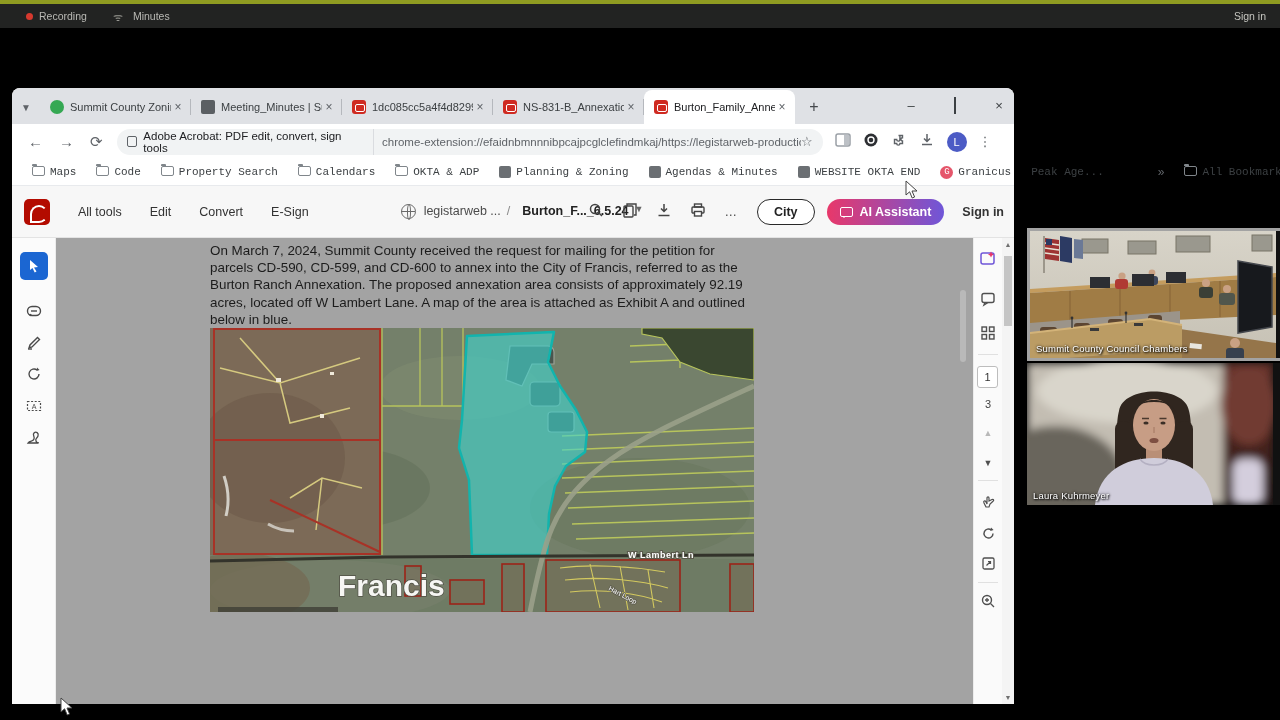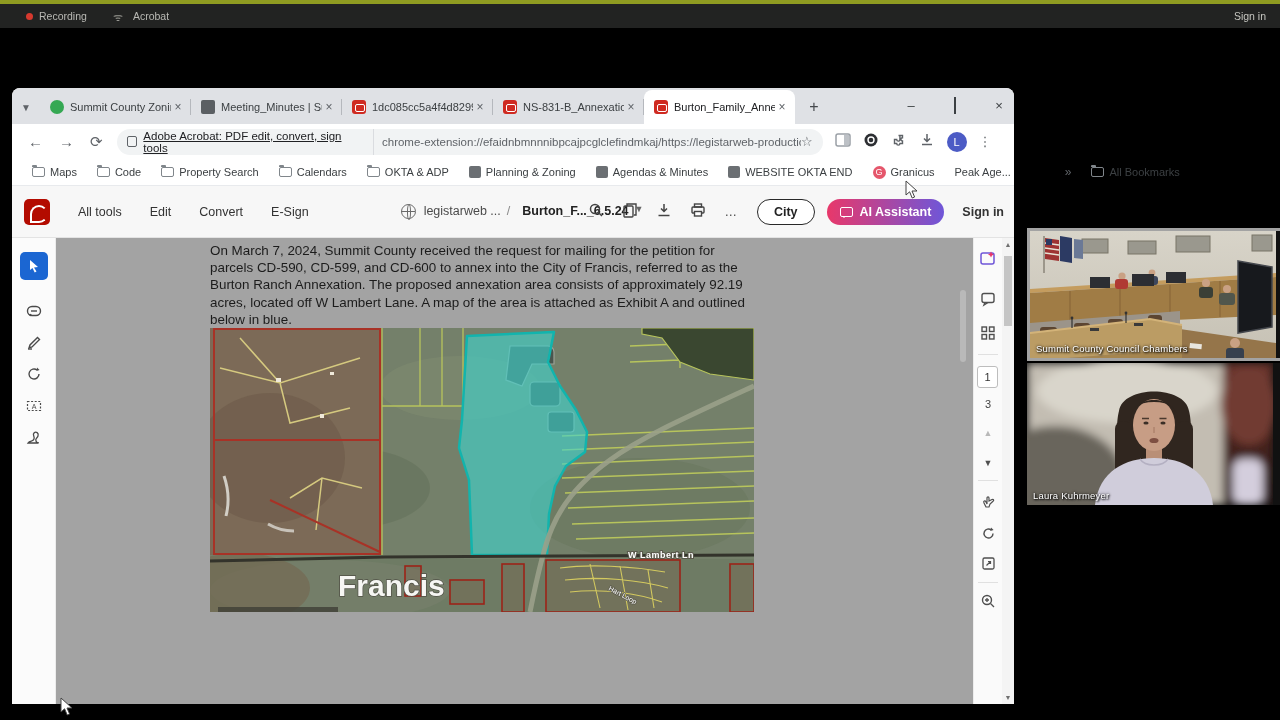--- a/index.html
+++ b/index.html
@@ -39,33 +39,33 @@
              display:flex; align-items:center; justify-content:center; border-radius:50%; }
   #win-controls { position:absolute; right:6px; top:0; height:34px; display:flex; align-items:center; gap:26px; color:#3c4043; }
   #win-controls .wc { font-size:13px; width:18px; text-align:center; }
   #restore-box { width:9px; height:9px; border:1.2px solid #3c4043; }
 
   
   #addr-row { left:0; top:36px; width:1002px; height:35px; background:#fff; display:flex; align-items:center; }
   .nav-ico { color:#5f6368; font-size:15px; margin-left:16px; }
   #omnibox { margin-left:14px; width:706px; height:26px; background:#f1f3f4; border-radius:13px;
              display:flex; align-items:center; font-size:11.5px; color:#202124; }
-  #ext-chip { display:flex; align-items:center; height:26px; padding:0 10px 0 10px; border-right:1px solid #dadce0;text-decoration:underline; }
+  #ext-chip { display:flex; align-items:center; height:26px; padding:0 10px 0 10px; border-right:1px solid #dadce0; }
   #ext-chip .chip-ico { width:11px; height:11px; border:1.5px solid #5f6368; border-radius:2px; margin-right:6px; }
   #omni-url { margin-left:8px; color:#5f6368; white-space:nowrap; overflow:hidden; width:430px; }
   #omni-star { margin-left:auto; margin-right:10px; color:#5f6368; font-size:13px; }
   .addr-action { margin-left:12px; color:#5f6368; }
   #avatar { width:20px; height:20px; border-radius:50%; background:#4c5bc5; color:#fff; font-size:11px;
             display:flex; align-items:center; justify-content:center; margin-left:12px; }
   #kebab { margin:0 10px 0 12px; color:#5f6368; font-size:13px; letter-spacing:0; }
 
   
   #bm-row { left:0; top:71px; width:1002px; height:27px; background:#fff; border-bottom:1px solid #e8eaed;
             display:flex; align-items:center; font-size:11px; color:#3c4043; }
-  .bm { display:flex; align-items:center; margin-left:20px; white-space:nowrap; }
+  .bm { display:flex; align-items:flex-start; margin-left:20px; white-space:nowrap;font-family:Liberation Mono, monospace; }
   .bm .fld { width:13px; height:10px; border:1.2px solid #80868b; border-radius:2px; position:relative; margin-right:5px; }
   .bm .fld:before { content:""; position:absolute; left:-1px; top:-3px; width:5px; height:2px; background:#80868b; border-radius:1px 1px 0 0; }
   .bm .site { width:12px; height:12px; background:#6b6f73; border-radius:2px; margin-right:5px; }
   .bm .gra { width:13px; height:13px; background:#e5566b; border-radius:50%; color:#fff; font-size:9px;
              display:flex; align-items:center; justify-content:center; margin-right:5px; }
   #bm-chevrons { margin-left:54px; color:#5f6368; font-size:12px; }
   #bm-sep { width:1px; height:16px; background:#dadce0; margin:0 10px; }
 
   
   #acro-bar { left:0; top:98px; width:1002px; height:52px; background:#f7f7f7; border-bottom:1px solid #e3e3e3;
@@ -126,21 +126,21 @@
   .cursor { pointer-events:none; }
 </style>
 </head>
 <body>
 
 <div id="accent-line" class="abs" style="background:#8f9b21;"></div>
 <div id="topbar" class="abs">
   <span class="dot" style="background:#d6392e;"></span>
   <span>Recording</span>
   <span class="rss">ᯤ</span>
-  <span>Acrobat</span>
+  <span>Minutes</span>
   <span id="topbar-signin">Sign in</span>
 </div>
 
 <div id="browser" class="abs">
 
   <div id="tabstrip" class="abs">
     <div id="tab-search">▼</div>
 
     <div class="tab">
       <span class="favicon fav-green"></span>

